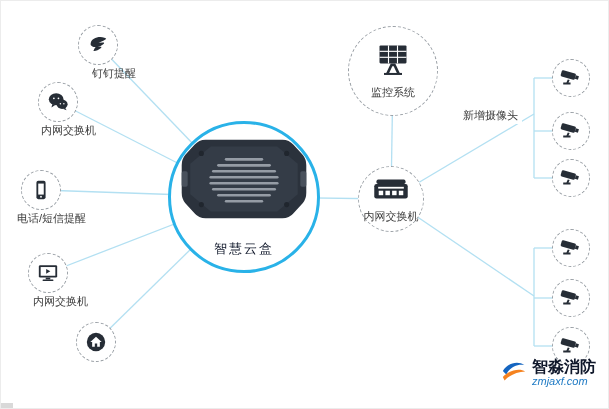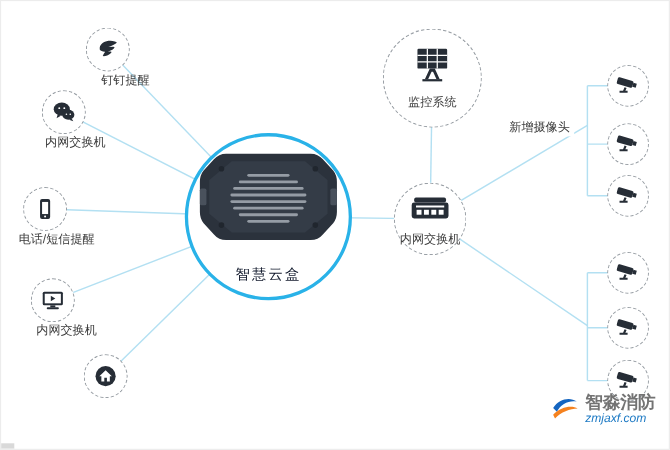--- a/index.html
+++ b/index.html
@@ -36,21 +36,21 @@
   #switch-label{font-size:11px;color:#3b3b3b;margin-top:2px;}
   .cam-node{width:38px;height:38px;}
   .group-label{
     position:absolute;z-index:4;font-size:11px;color:#3b3b3b;background:#fff;
     padding:1px 4px;white-space:nowrap;
   }
   #brand{
     position:absolute;right:12px;bottom:20px;z-index:5;
     display:flex;align-items:center;gap:5px;
   }
-  #brand-title{font-size:16px;font-weight:bold;color:#737373;line-height:17px;}
+  #brand-title{font-size:16px;font-weight:bold;color:#0f172a;line-height:17px;}
   #brand-url{font-size:11px;color:#1e7ac4;line-height:13px;font-style:italic;}
   #corner-artifact{
     position:absolute;left:0;bottom:0;width:12px;height:5px;background:#d9d9d9;z-index:5;
   }
 </style>
 </head>
 <body>
 
 <div id="canvas">
 

